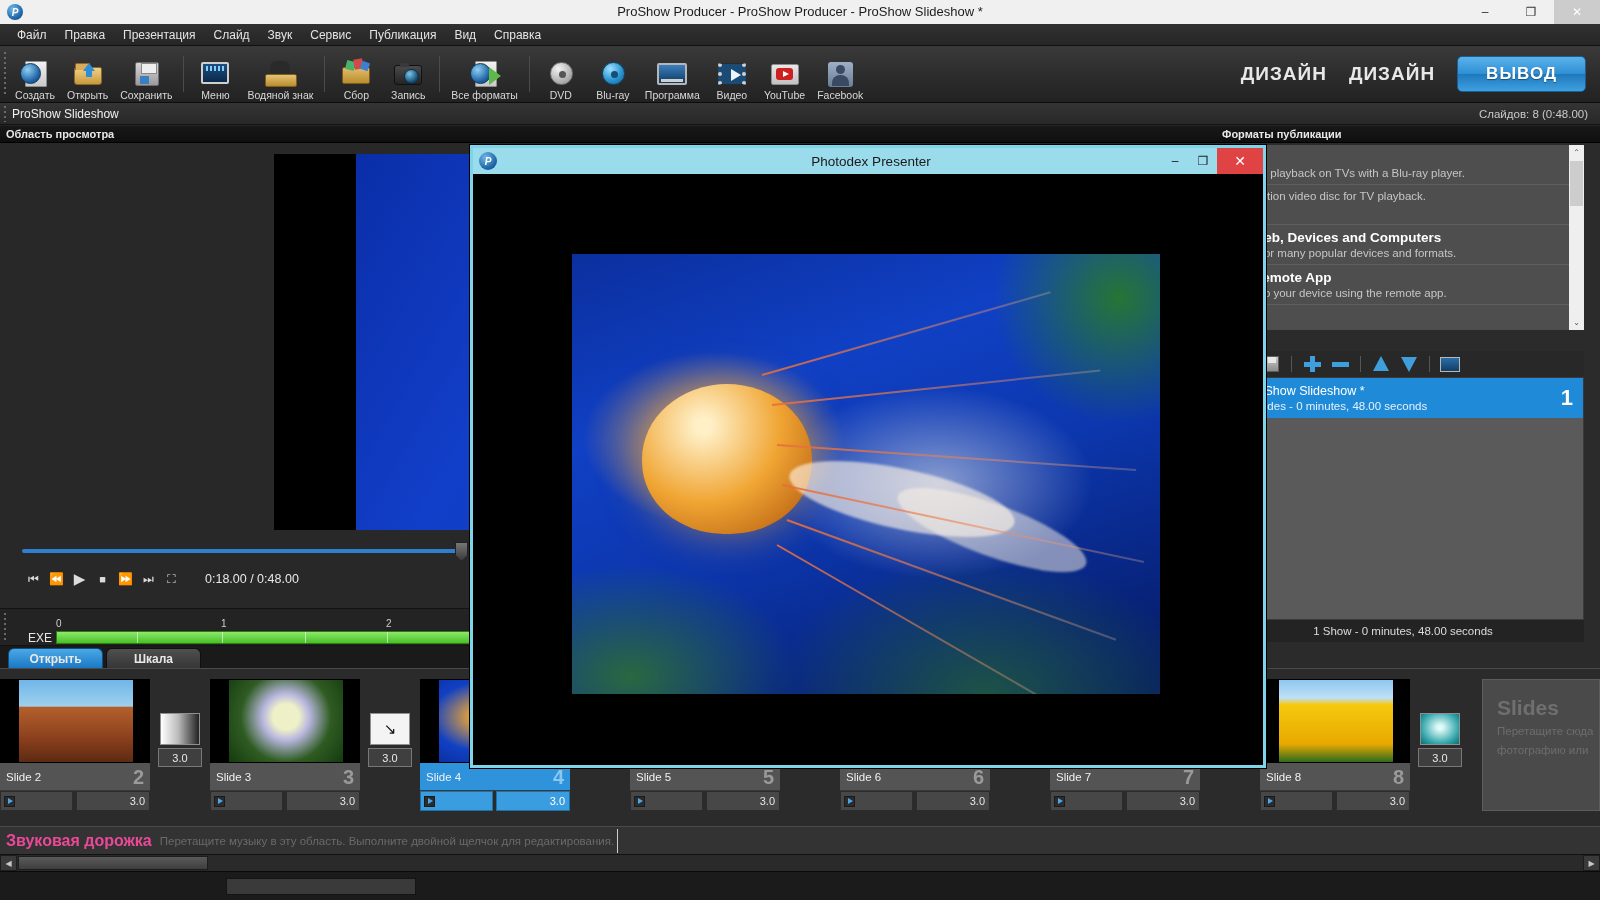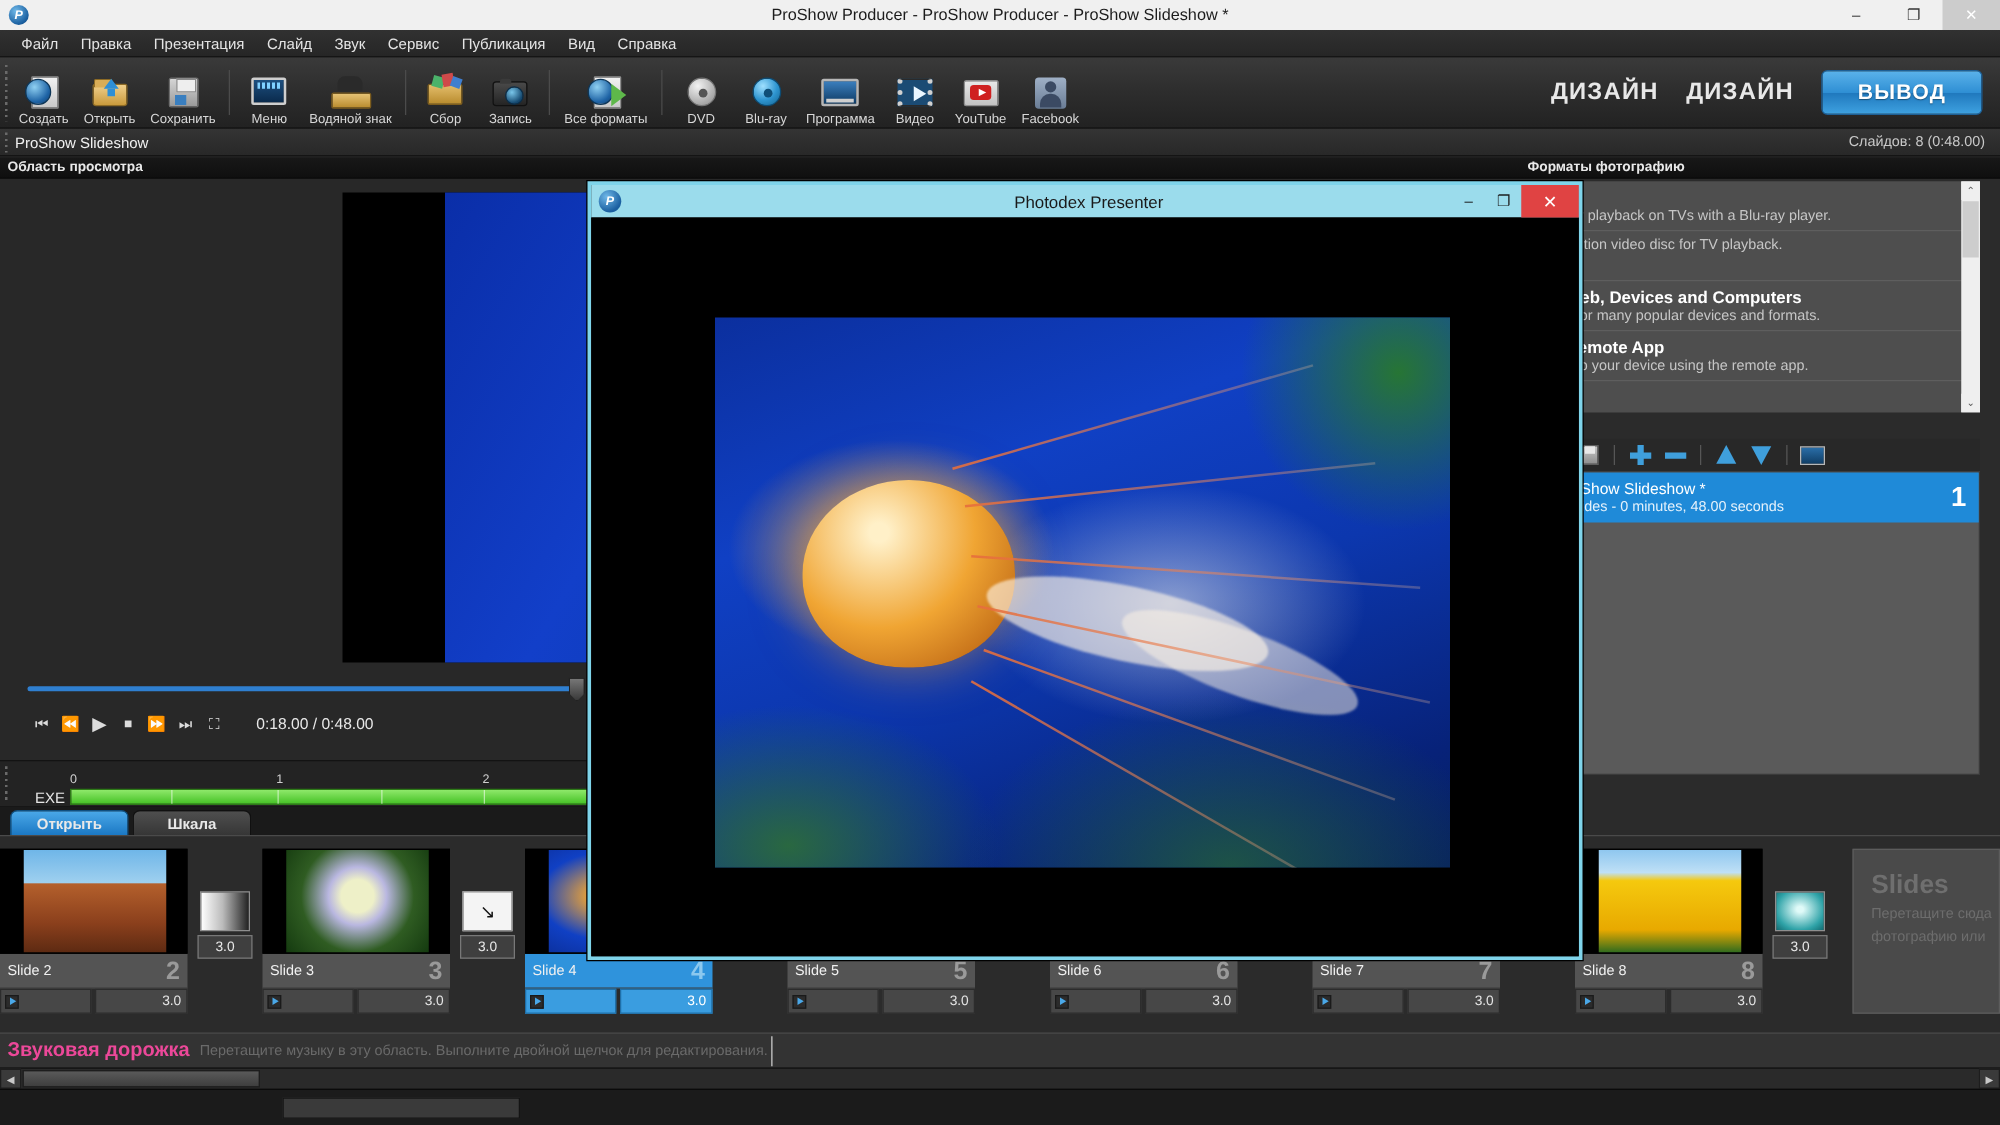--- a/index.html
+++ b/index.html
@@ -672,21 +672,21 @@
     </div>
   </div>
 
   <div class="showbar">
     <div class="grip"></div>
     <div class="name">ProShow Slideshow</div>
     <div class="count">Слайдов: 8 (0:48.00)</div>
   </div>
 
   <div class="paneheader" style="left:0; top:126px; width:1216px;">Область просмотра</div>
-  <div class="paneheader" style="left:1216px; top:126px; width:384px;">Форматы фотографию</div>
+  <div class="paneheader" style="left:1216px; top:126px; width:384px;">Форматы публикации</div>
 
   <div class="preview">
     <div class="stage">
       <div class="img">
         <div class="jelly"></div>
       </div>
     </div>
 
     <div class="scrub">
       <div class="track"></div>
@@ -953,20 +953,21 @@
       <div class="showrow">
         <div class="stripe"></div>
         <div class="txt">
           <div class="t1">ProShow Slideshow *</div>
           <div class="t2">8 Slides - 0 minutes, 48.00 seconds</div>
         </div>
         <div class="idx">1</div>
       </div>
     </div>
 
+    <div class="showfooter">1 Show - 0 minutes, 48.00 seconds</div>
   </div>
 
   <div class="modal">
     <div class="mtitle">
       <div class="mi">P</div>
       <div class="mtxt">Photodex Presenter</div>
       <div class="mbtns">
         <div class="mbtn">–</div>
         <div class="mbtn">❐</div>
         <div class="mbtn close">✕</div>

